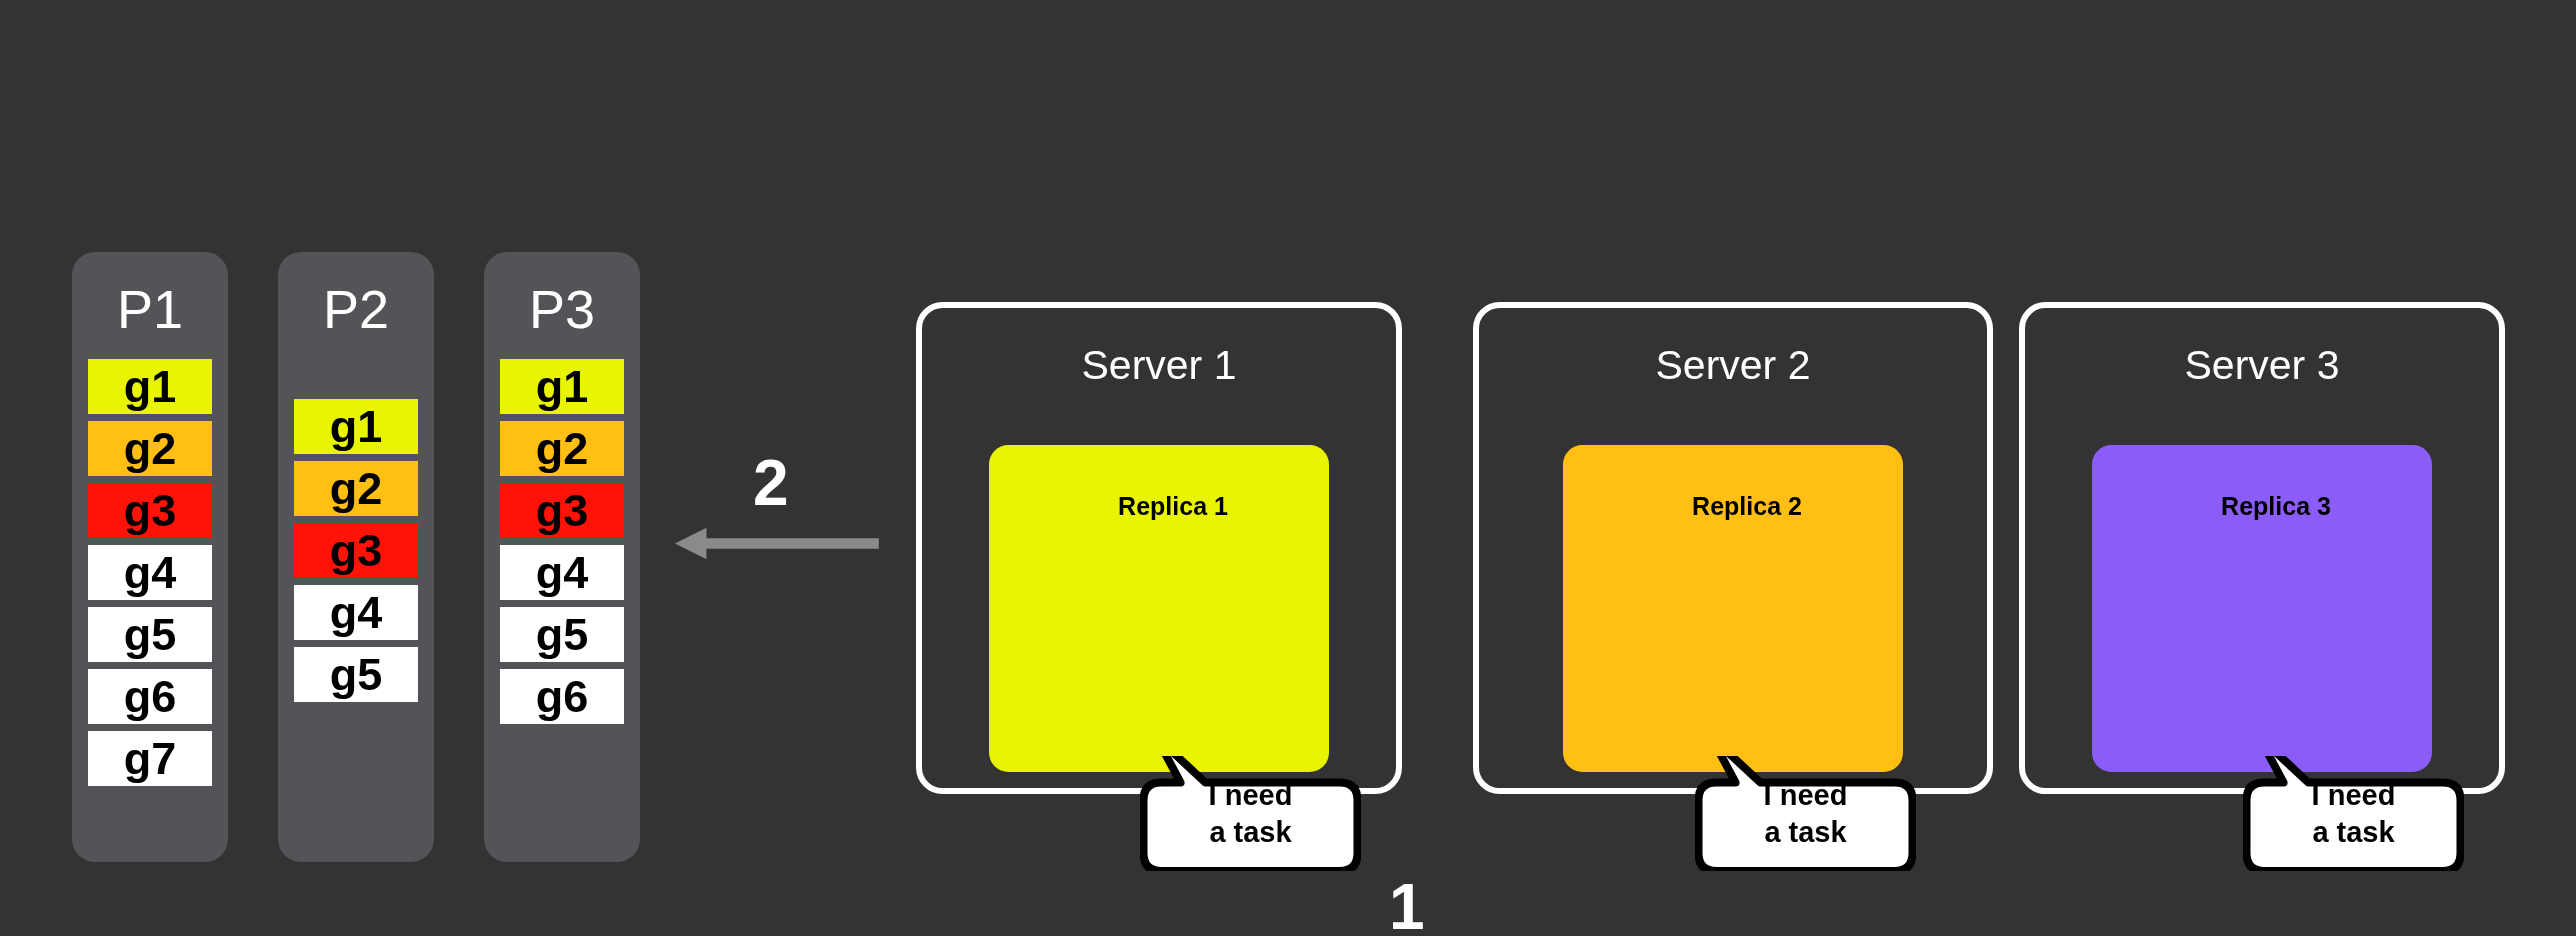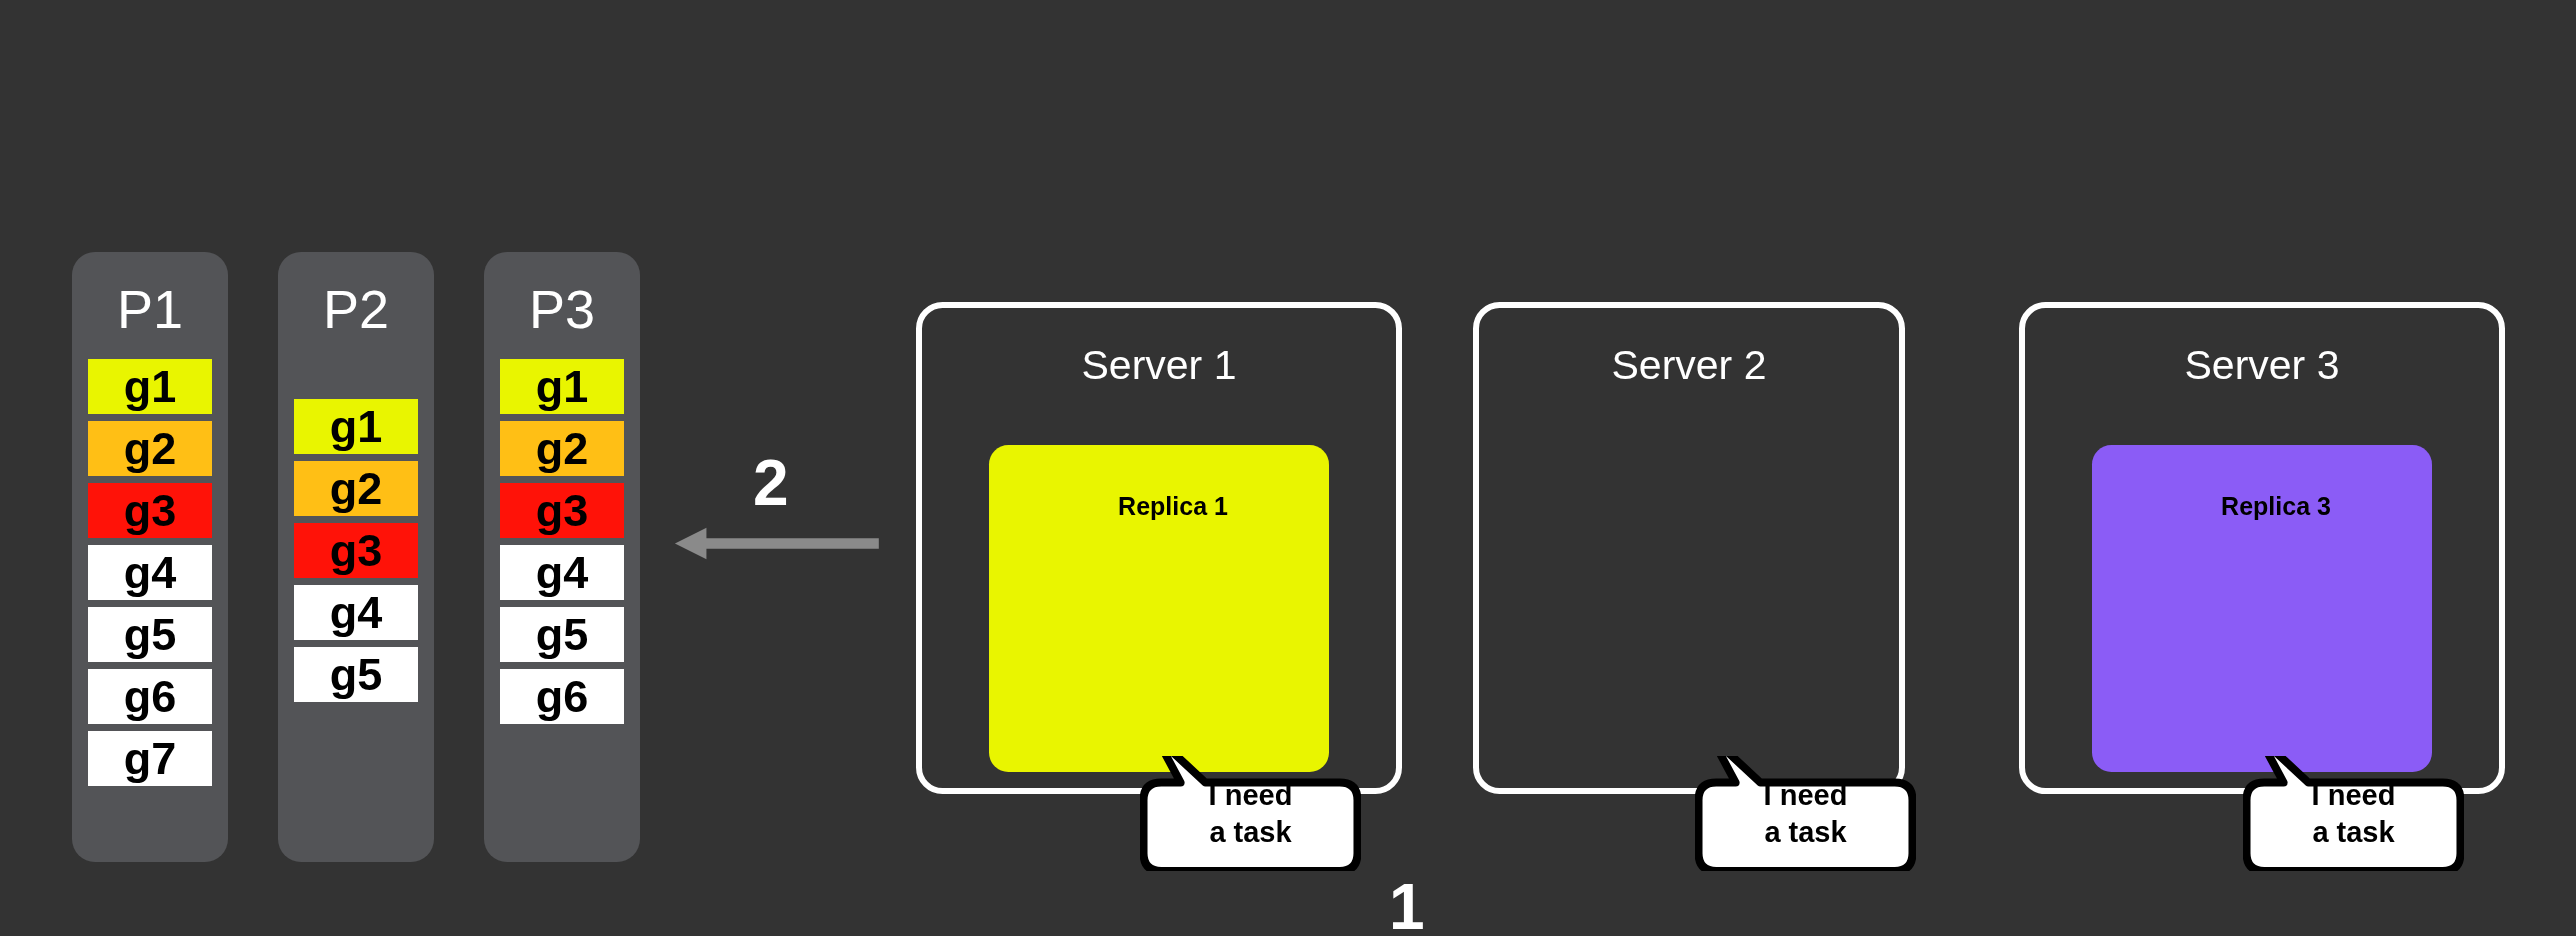--- a/index.html
+++ b/index.html
@@ -186,22 +186,25 @@
     </svg>
   </div>
 
   <div class="server" id="server-0" style="left:916px; top:302px; width:486px; height:492px;">
     <div class="server-title">Server 1</div>
     <div class="replica" id="replica-0" style="background: rgb(233, 245, 0);">
       <div class="replica-label">Replica 1</div>
     </div>
   </div>
 
-  <div class="server" id="server-1" style="left:1473px; top:302px; width:432px; height:492px;">
+  <div class="server" id="server-1" style="left:1473px; top:302px; width:520px; height:492px;">
     <div class="server-title">Server 2</div>
+    <div class="replica" id="replica-1" style="background: rgb(255, 191, 21);">
+      <div class="replica-label">Replica 2</div>
+    </div>
   </div>
 
   <div class="server" id="server-2" style="left:2019px; top:302px; width:486px; height:492px;">
     <div class="server-title">Server 3</div>
     <div class="replica" id="replica-2" style="background: #8b5cf6;">
       <div class="replica-label">Replica 3</div>
     </div>
   </div>
 
   <div class="bubble" style="left:1140px; top:756px;">

